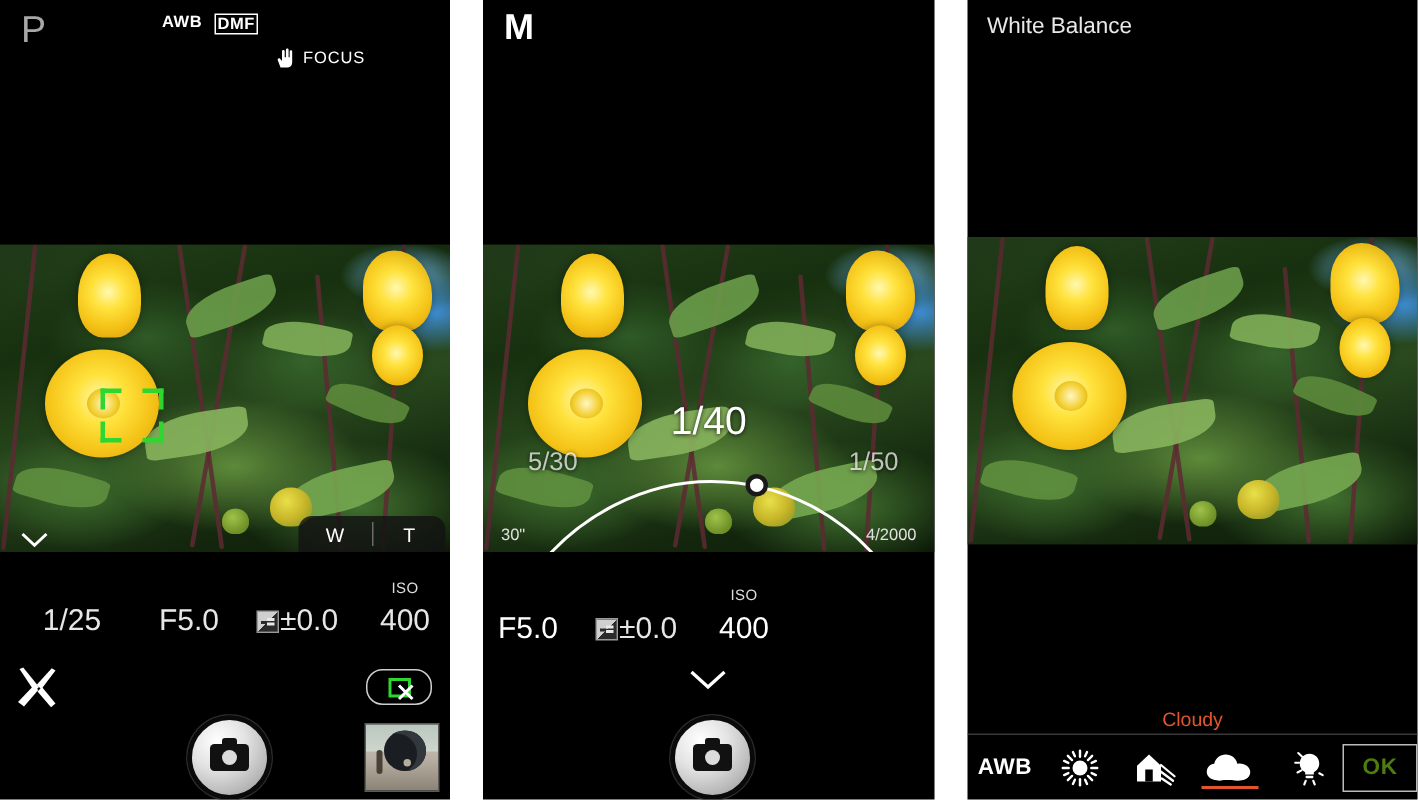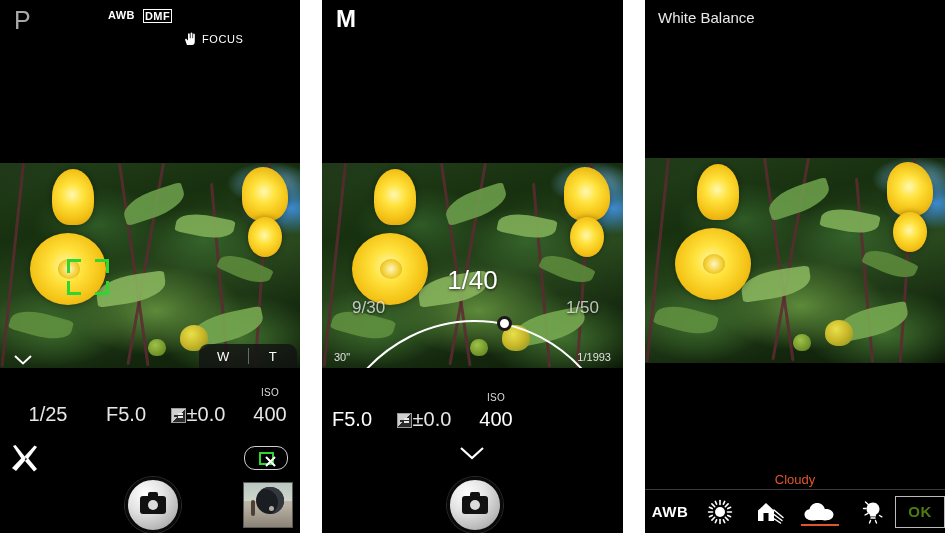--- a/index.html
+++ b/index.html
@@ -260,27 +260,27 @@
         <div class="bud" style="left:180px;top:162px;width:28px;height:26px;"></div>
         <div class="bud" style="left:148px;top:176px;width:18px;height:17px;background:radial-gradient(circle at 40% 35%,#9fc24a 0%,#6d8f26 70%);"></div>
         <div class="dark-vignette"></div>
       </div>
 
       <div class="arc-wrap" style="top:108px;">
         <svg width="301" height="100" viewBox="0 0 301 100" style="position:absolute;left:0;top:22px;">
           <path d="M28 97 C62 47, 112 28, 152 28 C196 28, 244 48, 276 97" stroke="#ffffff" stroke-width="2" fill="none"></path>
         </svg>
         <div class="arc-value" style="top:-6px;">1/40</div>
-        <div class="arc-side" style="left:30px;top:27px;">9/30</div>
+        <div class="arc-side" style="left:30px;top:27px;">5/30</div>
         <div class="arc-side" style="right:24px;top:27px;">1/50</div>
         <div class="arc-knob" style="left:175px;top:45px;"></div>
       </div>
 
       <div class="range-left" style="bottom:5px;">30"</div>
-      <div class="range-right" style="bottom:5px;">1/1993</div>
+      <div class="range-right" style="bottom:5px;">4/2000</div>
     </div>
 
     <div class="readout" style="top:405px;height:26px;">
       <div class="ro-item" style="width:60px;">
         <div class="ro-main bright">F5.0</div>
       </div>
       <div class="ro-item" style="width:84px;">
         <div class="ro-main"><span class="ev-icon"></span><span>±0.0</span></div>
       </div>
       <div class="ro-item" style="width:60px;">

